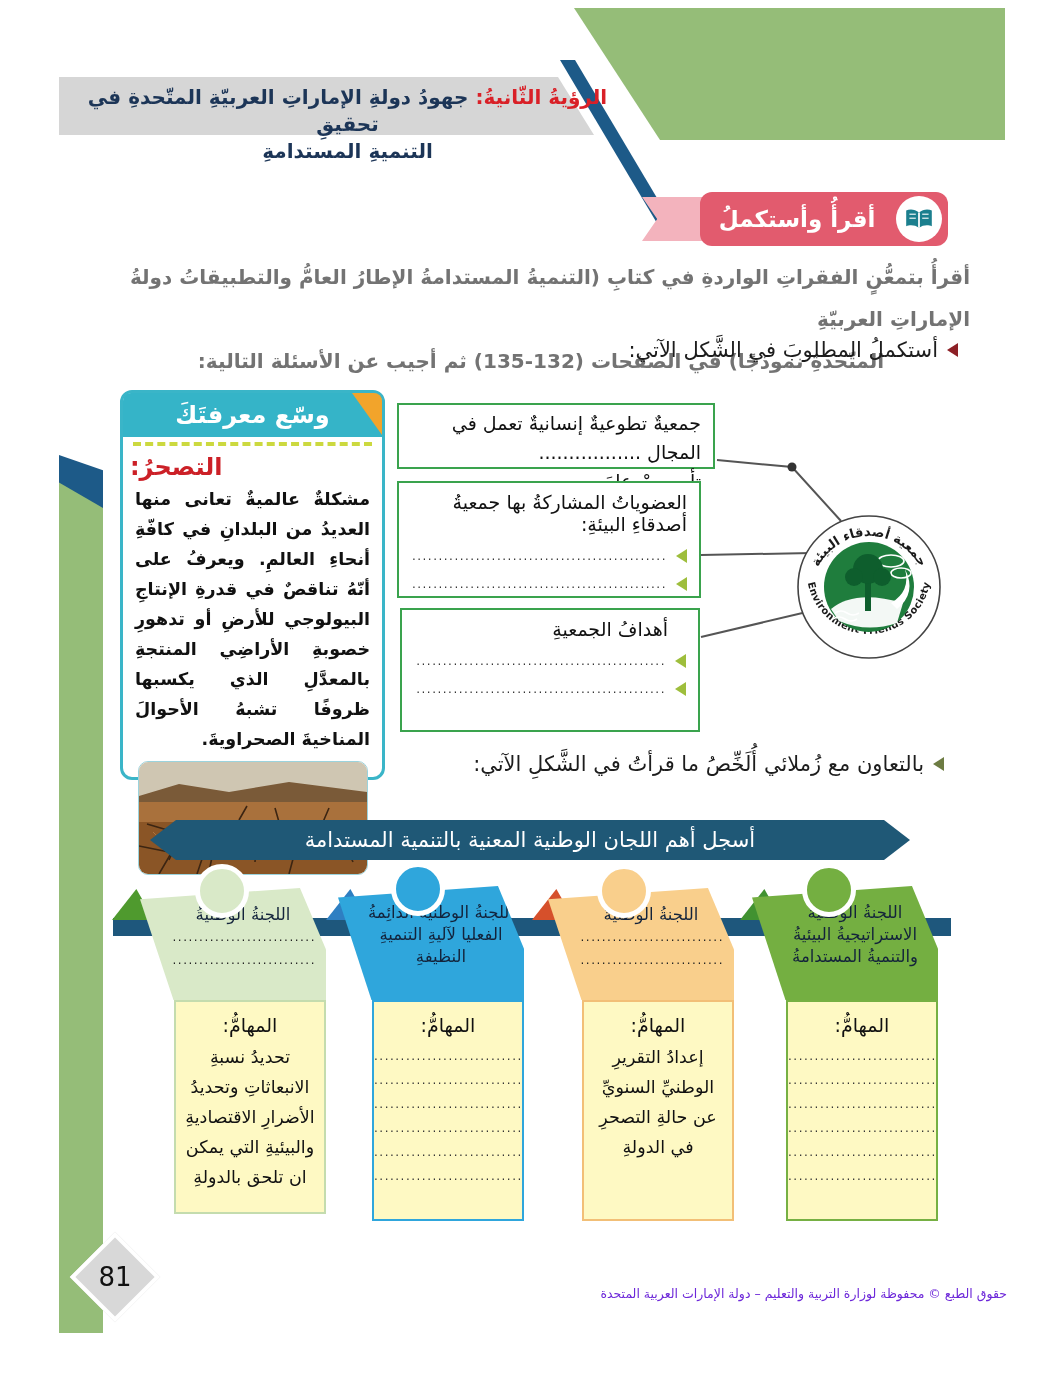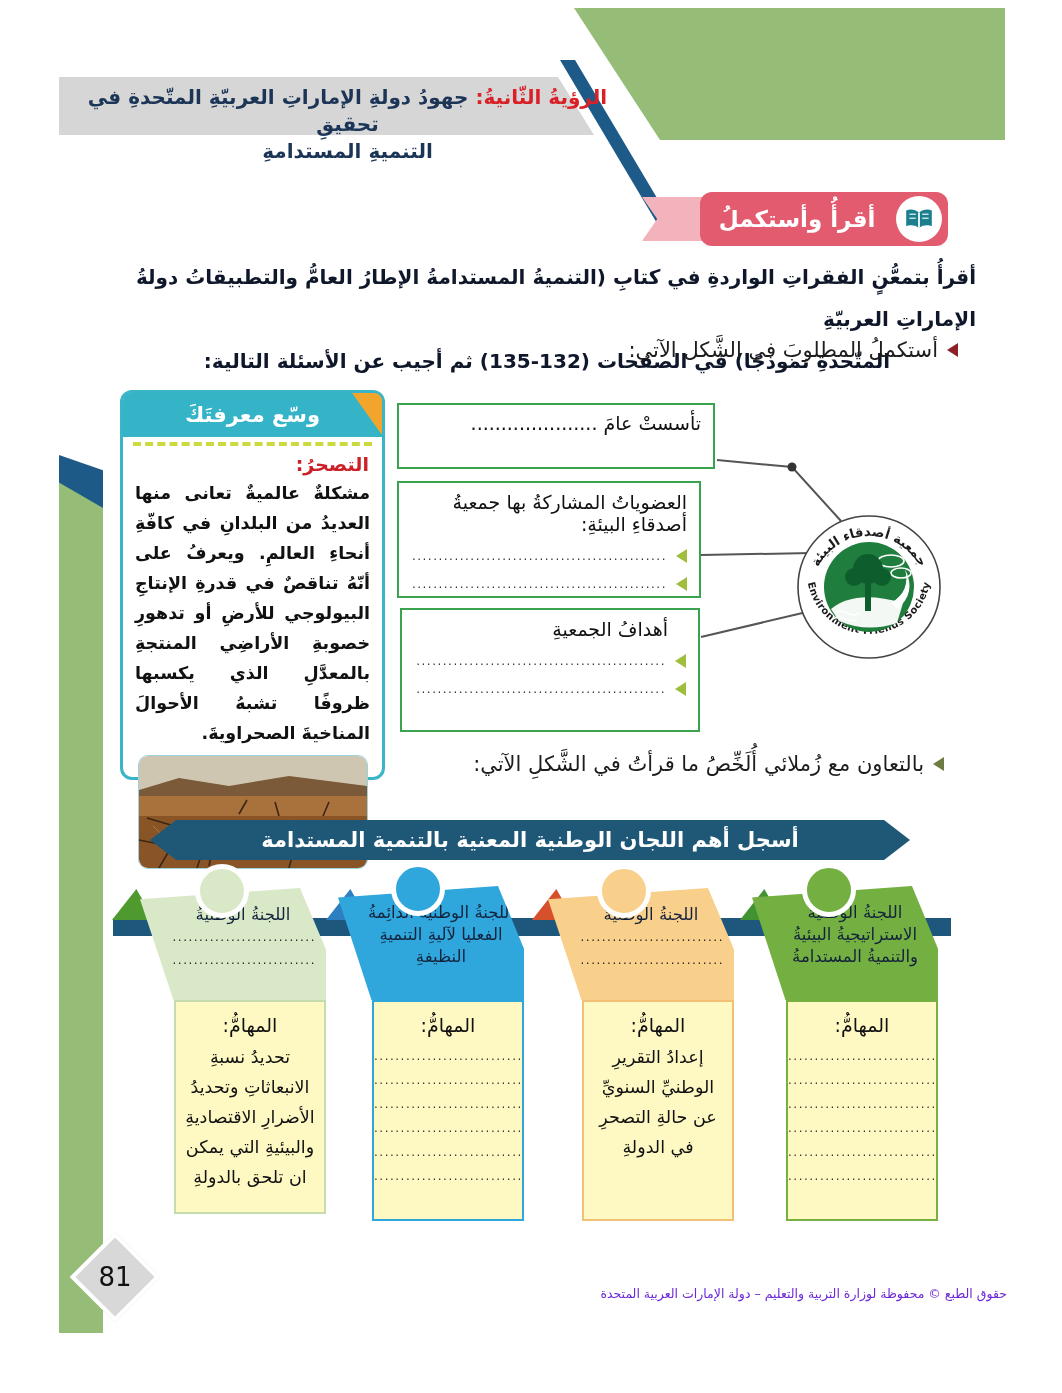--- a/index.html
+++ b/index.html
@@ -16,51 +16,51 @@
   
   .ribbon-tail{left:642px;top:197px;width:76px;height:44px;background:#f3b3bd;
                clip-path:polygon(0 0,100% 0,100% 100%,0 100%,20% 50%);}
   .ribbon-main{left:700px;top:192px;width:248px;height:54px;background:#e25b6e;border-radius:12px;}
   .ribbon-text{position:absolute;left:10px;right:64px;top:0;bottom:0;display:flex;align-items:center;
                justify-content:center;color:#fff;font-size:23px;font-weight:bold;}
   .ribbon-circle{position:absolute;right:6px;top:4px;width:46px;height:46px;background:#fff;border-radius:50%;
                  display:flex;align-items:center;justify-content:center;}
 
   
-  .intro{left:118px;top:256px;width:858px;color:#0f172a;font-weight:bold;font-size:20px;line-height:42px;}
+  .intro{left:112px;top:256px;width:858px;color:#737373;font-weight:bold;font-size:20px;line-height:42px;}
   .intro .l1{text-align:right;}
   .intro .l2{text-align:center;}
 
   .prompt{font-size:21px;color:#1d1d1d;}
   .tri{display:inline-block;width:0;height:0;border-top:7px solid transparent;
        border-bottom:7px solid transparent;border-right:11px solid #8d2026;margin:0 0 0 9px;}
   .tri.olive{border-right-color:#6d7c43;}
   .tri.lime{border-right-color:#9ebe3c;border-top-width:7px;border-bottom-width:7px;border-right-width:11px;}
 
   
   .expand-box{left:120px;top:390px;width:265px;height:390px;border:3px solid #3ab5c8;border-radius:12px;
               background:#fff;box-sizing:border-box;}
   .expand-head{position:relative;height:44px;background:#35b4c8;border-radius:8px 8px 0 0;color:#fff;
-               font-size:21px;font-weight:bold;text-align:center;line-height:44px;overflow:hidden;}
+               font-size:24px;font-weight:bold;text-align:center;line-height:44px;overflow:hidden;}
   .expand-corner{position:absolute;top:0;right:0;width:0;height:0;
                  border-top:42px solid #f2a42b;border-left:30px solid transparent;}
   .expand-dashes{margin:5px 10px 0;border-top:4px dashed #ccd93f;}
-  .expand-term{padding:7px 13px 0;text-align:right;color:#cc2027;font-weight:bold;font-size:19px;}
+  .expand-term{padding:7px 7px 0;text-align:left;color:#cc2027;font-weight:bold;font-size:24px;}
   .expand-body{padding:3px 12px 0;text-align:justify;font-size:17.5px;line-height:30px;color:#111;font-weight:bold;}
   .photo{width:228px;height:112px;margin:7px auto 0;border-radius:10px;overflow:hidden;border:1px solid #9bd3dd;}
 
   
   .fbox{border:2px solid #3aa34d;background:#fff;box-sizing:border-box;color:#111;}
   .fbox .line{text-align:right;font-size:19px;line-height:29px;padding:0 12px;}
   .fbox .title{text-align:right;font-size:19px;padding:8px 12px 0;}
   .fbox .row{display:flex;align-items:center;padding:0 12px;margin-top:14px;}
   .fbox .dots{font-size:12px;letter-spacing:1.5px;color:#333;white-space:nowrap;overflow:hidden;flex:1;}
 
   
-  .banner{left:150px;top:820px;width:760px;height:40px;background:#1f5876;color:#fff;font-weight:bold;
+  .banner{left:150px;top:820px;width:760px;height:40px;background:#1f5876;color:#fff;font-weight:normal;
           font-size:21px;text-align:center;line-height:40px;
           clip-path:polygon(0 50%,26px 0,calc(100% - 26px) 0,100% 50%,calc(100% - 26px) 100%,26px 100%);}
 
   
   .band{left:113px;top:918px;width:838px;height:18px;background:#1e577c;z-index:1;}
   .peak{top:889px;width:42px;height:31px;clip-path:polygon(0 100%,58% 0,100% 100%);z-index:2;}
   .col-header{z-index:3;clip-path:polygon(0 10%,86% 0,100% 55%,100% 100%,18% 100%);
               box-sizing:border-box;padding:16px 10px 0 30px;text-align:center;
               font-size:16.5px;line-height:22px;color:#13233b;}
   .col-circle{z-index:4;width:44px;height:44px;border:5px solid #fff;border-radius:50%;}
@@ -140,20 +140,21 @@
           <path d="M0,84 L30,90 M46,92 L70,96 M90,92 L116,88 M130,96 L152,94 M168,92 L200,90 L228,84"></path>
         </g>
         <g stroke="#b9824d" stroke-width="1" fill="none" opacity="0.7">
           <path d="M14,70 L26,82 M52,66 L60,78 M96,78 L104,90 M146,70 L154,64 M176,78 L186,86"></path>
         </g>
       </svg>
     </div>
   </div>
 
   <div class="abs fbox rtl" style="left:397px;top:403px;width:318px;height:66px;padding-top:4px;">
+    <div class="line">جمعيةٌ تطوعيةٌ إنسانيةٌ تعمل في المجال .................</div>
     <div class="line">تأسستْ عامَ .....................</div>
   </div>
 
   <div class="abs fbox rtl" style="left:397px;top:481px;width:304px;height:117px;">
     <div class="title">العضوياتُ المشاركةُ بها جمعيةُ أصدقاءِ البيئةِ:</div>
     <div class="row">
         <span class="tri lime"></span>
         <span class="dots">.................................................</span>
       </div>
     <div class="row">

